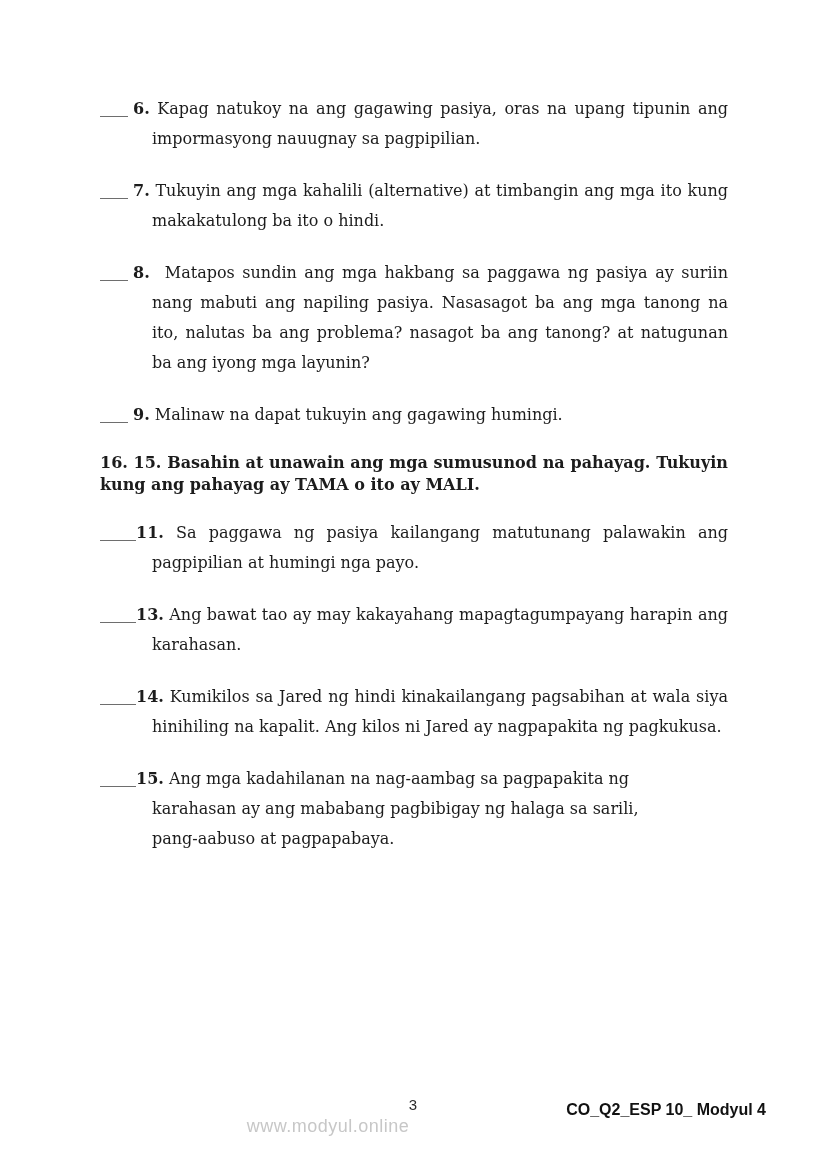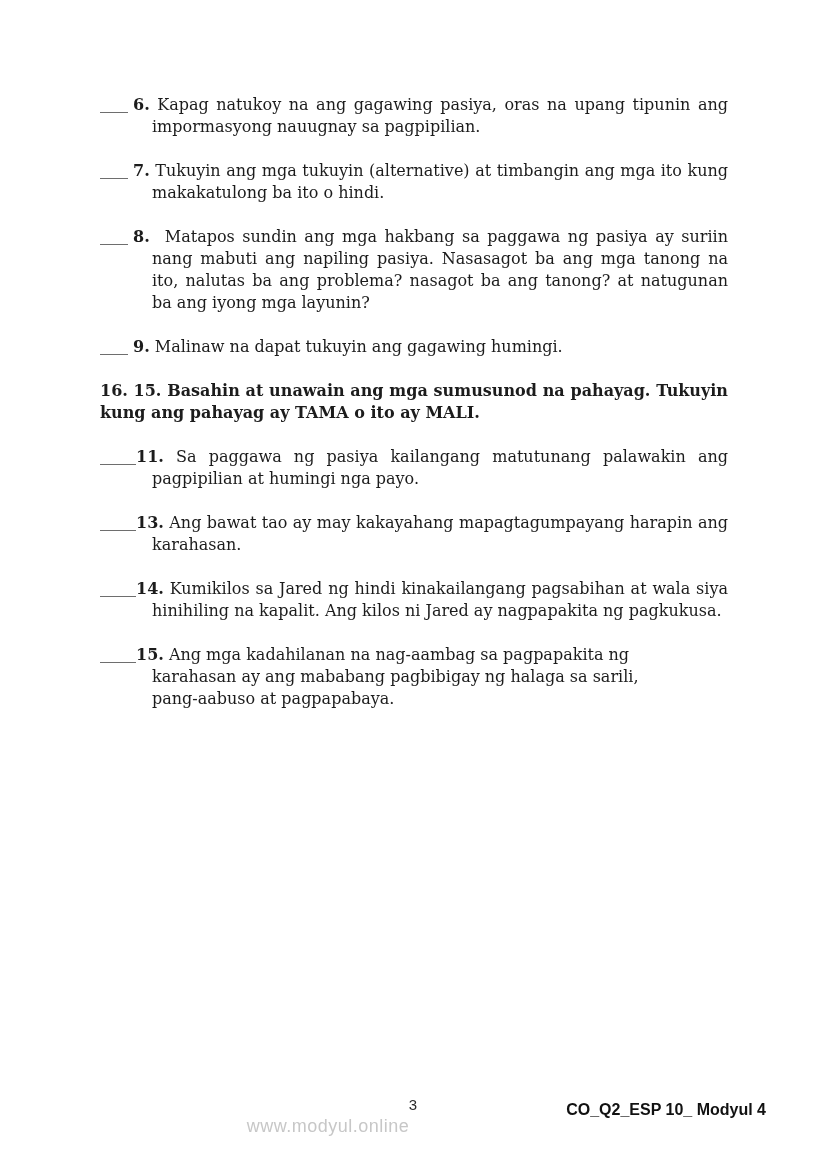--- a/index.html
+++ b/index.html
@@ -24,21 +24,21 @@
   }
   .heading {
     font-size: 16px;
     line-height: 22px;
     font-weight: bold;
     text-align: justify;
     margin: 0 0 22px 0;
   }
   .item {
     font-size: 16px;
-    line-height: 22px;
+    line-height: 30px;
     text-align: justify;
     padding-left: 52px;
     text-indent: -52px;
     margin: 0 0 22px 0;
   }
   .item.no-justify { text-align: left; margin-top: 12px; }
   .blank {
     display: inline-block;
     height: 12px;
     border-bottom: 1.5px solid #6e6e6e;
@@ -78,21 +78,21 @@
     font-size: 16px;
     color: #111111;
   }
 </style>
 </head>
 <body>
 
 <div class="page">
   <div class="content">
       <div class="item"><span class="blank short"></span><span class="num">6.</span><span> Kapag natukoy na ang gagawing pasiya, oras na upang tipunin ang impormasyong nauugnay sa pagpipilian.</span></div>
-      <div class="item"><span class="blank short"></span><span class="num">7.</span><span> Tukuyin ang mga tukuyin (alternative) at timbangin ang mga ito kung makakatulong ba ito o hindi.</span></div>
+      <div class="item"><span class="blank short"></span><span class="num">7.</span><span> Tukuyin ang mga kahalili (alternative) at timbangin ang mga ito kung makakatulong ba ito o hindi.</span></div>
       <div class="item"><span class="blank short"></span><span class="num">8.</span><span> &nbsp;Matapos sundin ang mga hakbang sa paggawa ng pasiya ay suriin nang mabuti ang napiling pasiya. Nasasagot ba ang mga tanong na ito, nalutas ba ang problema? nasagot ba ang tanong? at natugunan ba ang iyong mga layunin?</span></div>
       <div class="item"><span class="blank short"></span><span class="num">9.</span><span> Malinaw na dapat tukuyin ang gagawing humingi.</span></div>
       <p class="heading">16. 15. Basahin at unawain ang mga sumusunod na pahayag. Tukuyin kung ang pahayag ay TAMA o ito ay MALI.</p>
       <div class="item"><span class="blank long"></span><span class="num">11.</span><span> Sa paggawa ng pasiya kailangang matutunang palawakin ang pagpipilian at humingi nga payo.</span></div>
       <div class="item"><span class="blank long"></span><span class="num">13.</span><span> Ang bawat tao ay may kakayahang mapagtagumpayang harapin ang karahasan.</span></div>
       <div class="item"><span class="blank long"></span><span class="num">14.</span><span> Kumikilos sa Jared ng hindi kinakailangang pagsabihan at wala siya hinihiling na kapalit. Ang kilos ni Jared ay nagpapakita ng pagkukusa.</span></div>
       <div class="item no-justify"><span class="blank long"></span><span class="num">15.</span><span> Ang mga kadahilanan na nag-aambag sa pagpapakita ng<br>karahasan ay ang mababang pagbibigay ng halaga sa sarili,<br>pang-aabuso at pagpapabaya.</span></div>
     </div>
   <div class="footer-page-num">3</div>
   <div class="watermark">www.modyul.online</div>

